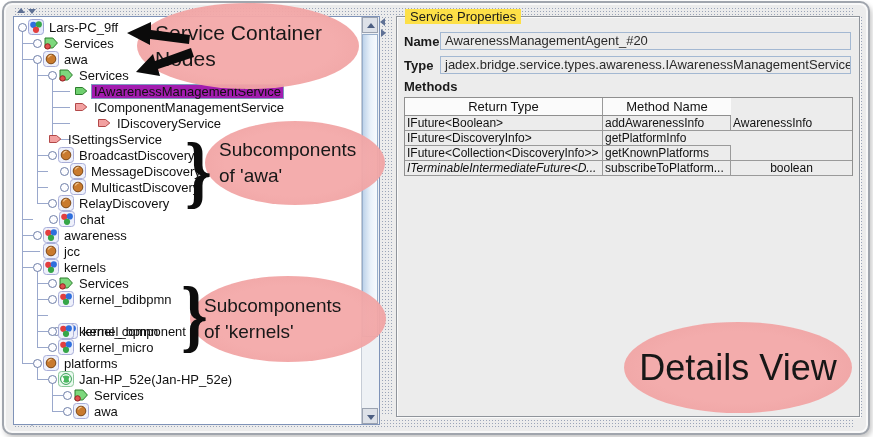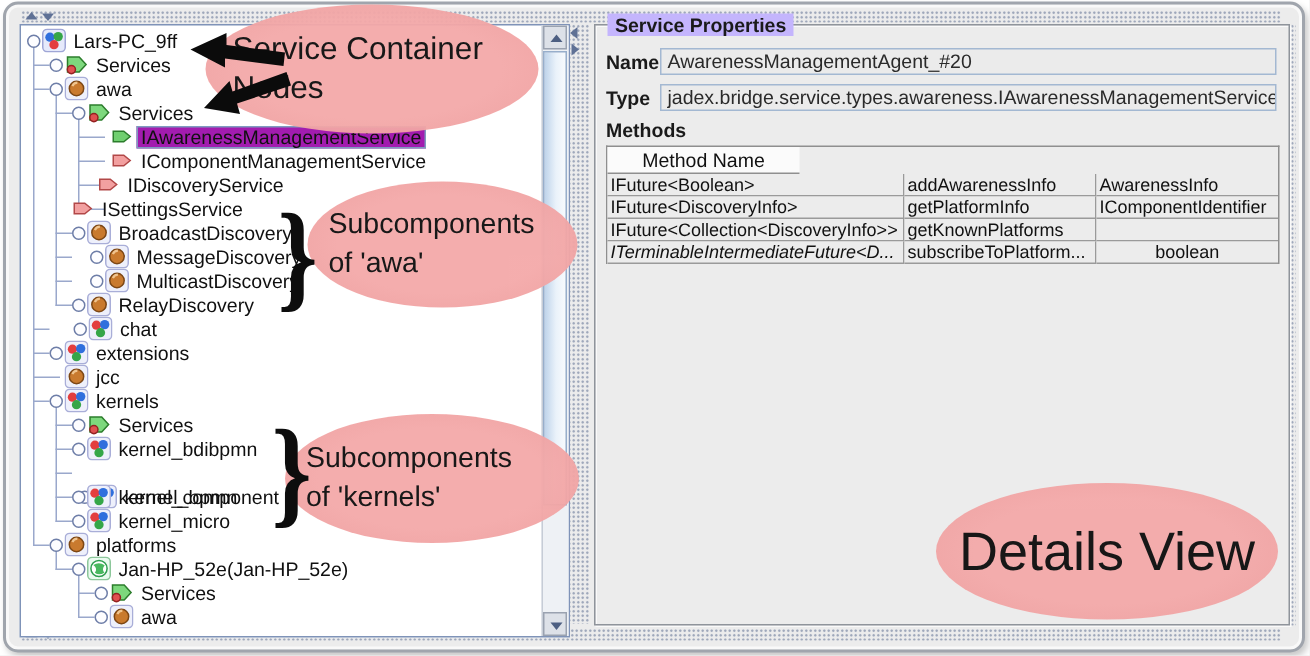--- a/index.html
+++ b/index.html
@@ -57,21 +57,21 @@
   .sb-up i{top:5px;border-left:4px solid transparent;border-right:4px solid transparent;border-bottom:5px solid #4d5f82;}
   .sb-down i{top:6px;border-left:4px solid transparent;border-right:4px solid transparent;border-top:5px solid #4d5f82;}
   .sb-thumb{position:absolute;left:0;top:17px;width:16px;height:303px;box-sizing:border-box;
     background:linear-gradient(90deg,#bed3ea,#eaf2fa 55%,#f7fafd);border:1px solid #97aecb;}
 
   
   .details-panel{
     position:absolute;left:392px;top:13px;width:462px;height:399px;background:#ececec;
     border:1px solid #8f949b;box-shadow:inset 1px 1px 0 #fafafa, 1px 1px 0 #fafafa;
   }
-  .group-title{position:absolute;top:-8px;left:8px;background:#c4b5fd;padding:0 5px;font-size:13px;font-weight:bold;color:#1a1a1a;}
+  .group-title{position:absolute;top:-8px;left:8px;background:#fde047;padding:0 5px;font-size:13px;font-weight:normal;color:#1a1a1a;}
   .prop-row{position:absolute;left:7px;right:8px;height:18px;display:flex;align-items:center;}
   .row-name{top:15px;}
   .row-type{top:39px;}
   .prop-label{width:36px;font-size:13px;font-weight:bold;color:#1a1a1a;flex:0 0 36px;}
   .prop-field{flex:1;height:16px;line-height:16px;background:#ebebeb;border:1px solid #a3b8d2;
     font-size:13px;color:#2a2a2a;padding:0 4px;overflow:hidden;white-space:nowrap;}
   .methods-label{position:absolute;top:62px;left:7px;font-size:13px;font-weight:bold;color:#1a1a1a;}
   .mtable{position:absolute;top:80px;left:7px;width:447px;border:1px solid #8f8f8f;border-bottom:none;font-size:12px;}
   .mtable .thr,.mtable .tdr{display:flex;}
   .mtable .th{
@@ -197,21 +197,21 @@
         <div class="trow" style="top: 82px; padding-left: 47px;">
           <span class="spacer"></span>
           <span class="ticon">
             <svg width="16" height="16">
               <path d="M2.5 4.5 H9.5 L13.8 8 L9.5 11.5 H2.5 Z" fill="#f2a0a0" stroke="#b24848"></path>
             </svg>
           </span>
           <span class="label">IComponentManagementService</span>
         </div>
         <div class="hline" style="left: 38px; top: 106px; width: 18px;"></div>
-        <div class="trow" style="top: 98px; padding-left: 38px;">
+        <div class="trow" style="top: 98px; padding-left: 70px;">
           <span class="spacer"></span>
           <span class="ticon">
             <svg width="16" height="16">
               <path d="M2.5 4.5 H9.5 L13.8 8 L9.5 11.5 H2.5 Z" fill="#f2a0a0" stroke="#b24848"></path>
             </svg>
           </span>
           <span class="label">IDiscoveryService</span>
         </div>
         <div class="hline" style="left: 38px; top: 122px; width: 18px;"></div>
         <div class="trow" style="top: 114px; padding-left: 21px;">
@@ -300,21 +300,21 @@
             <span class="knob"></span>
           </span>
           <span class="ticon">
             <svg width="16" height="16">
               <rect x="0.5" y="0.5" width="15" height="15" rx="3" fill="#eef0fb" stroke="#a9aed8"></rect>
               <circle cx="5.3" cy="5.8" r="3.1" fill="#e33e3e"></circle>
               <circle cx="10.8" cy="5.4" r="3.1" fill="#2f6fdd"></circle>
               <circle cx="8" cy="10.8" r="3.1" fill="#35a648"></circle>
             </svg>
           </span>
-          <span class="label">extensions</span>
+          <span class="label">awareness</span>
         </div>
         <div class="hline" style="left: 8px; top: 234px; width: 18px;"></div>
         <div class="trow" style="top: 226px; padding-left: 17px;">
           <span class="spacer"></span>
           <span class="ticon">
             <svg width="16" height="16">
               <rect x="0.5" y="0.5" width="15" height="15" rx="3" fill="#eef0fb" stroke="#a9aed8"></rect>
               <circle cx="8" cy="8" r="4.8" fill="#c97a2e" stroke="#7d4714"></circle>
               <path d="M5.3 6.4 A3.6 3.6 0 0 1 8.6 4.1" stroke="#f0c48e" stroke-width="1.4" fill="none"></path>
             </svg>
@@ -485,31 +485,31 @@
       <span class="prop-label">Name</span>
       <span class="prop-field">AwarenessManagementAgent_#20</span>
     </div>
     <div class="prop-row row-type">
       <span class="prop-label">Type</span>
       <span class="prop-field">jadex.bridge.service.types.awareness.IAwarenessManagementService</span>
     </div>
     <div class="methods-label">Methods</div>
     <div class="mtable" id="methods-table">
         <div class="thr">
+          <div class="th" style="width: 198px;">Return Type</div>
           <div class="th" style="width: 128px;">Method Name</div>
         </div>
         <div class="tdr">
           <div class="td" style="width: 198px;">IFuture&lt;Boolean&gt;</div>
           <div class="td" style="width: 128px;">addAwarenessInfo</div>
           <div class="td" style="width: 121px;">AwarenessInfo</div>
         </div>
         <div class="tdr">
           <div class="td" style="width: 198px;">IFuture&lt;DiscoveryInfo&gt;</div>
           <div class="td" style="width: 128px;">getPlatformInfo</div>
-          <div class="td" style="width: 121px;">IComponentIdentifier</div>
         </div>
         <div class="tdr">
           <div class="td" style="width: 198px;">IFuture&lt;Collection&lt;DiscoveryInfo&gt;&gt;</div>
           <div class="td" style="width: 128px;">getKnownPlatforms</div>
           <div class="td" style="width: 121px;"></div>
         </div>
         <div class="tdr">
           <div class="td" style="width: 198px; font-style: italic;">ITerminableIntermediateFuture&lt;D...</div>
           <div class="td" style="width: 128px;">subscribeToPlatform...</div>
           <div class="td" style="width: 121px; text-align: center;">boolean</div>

